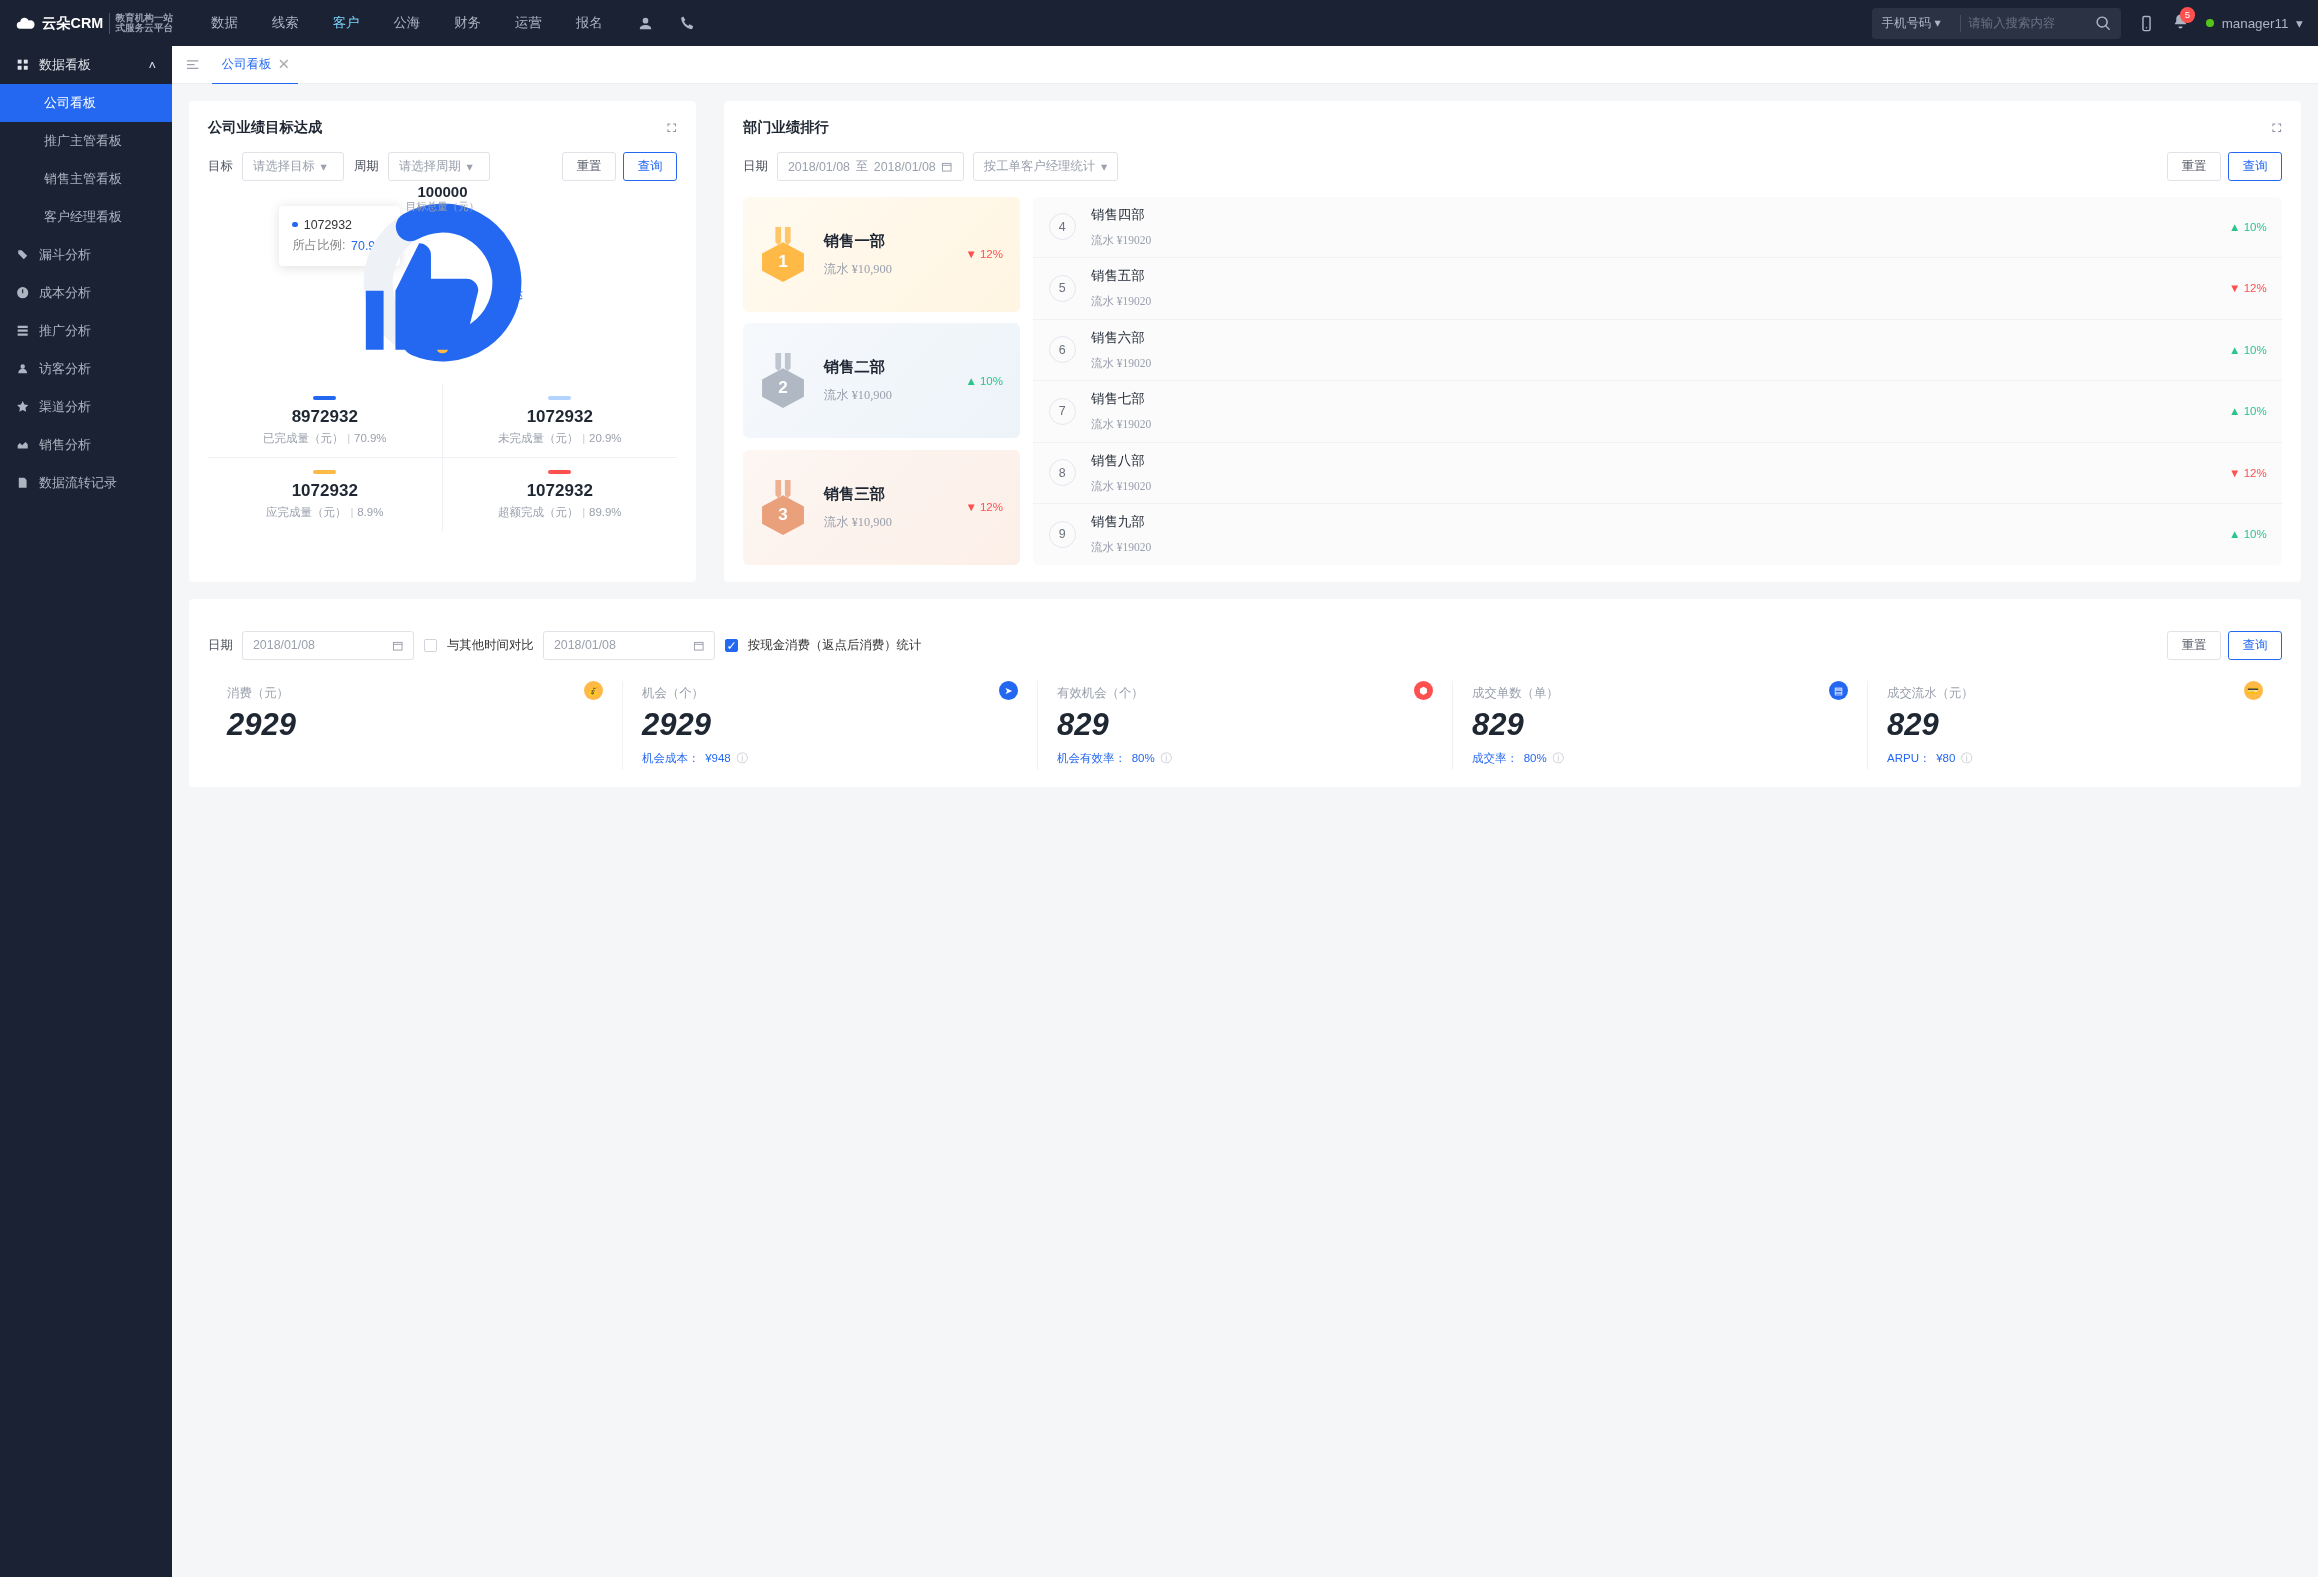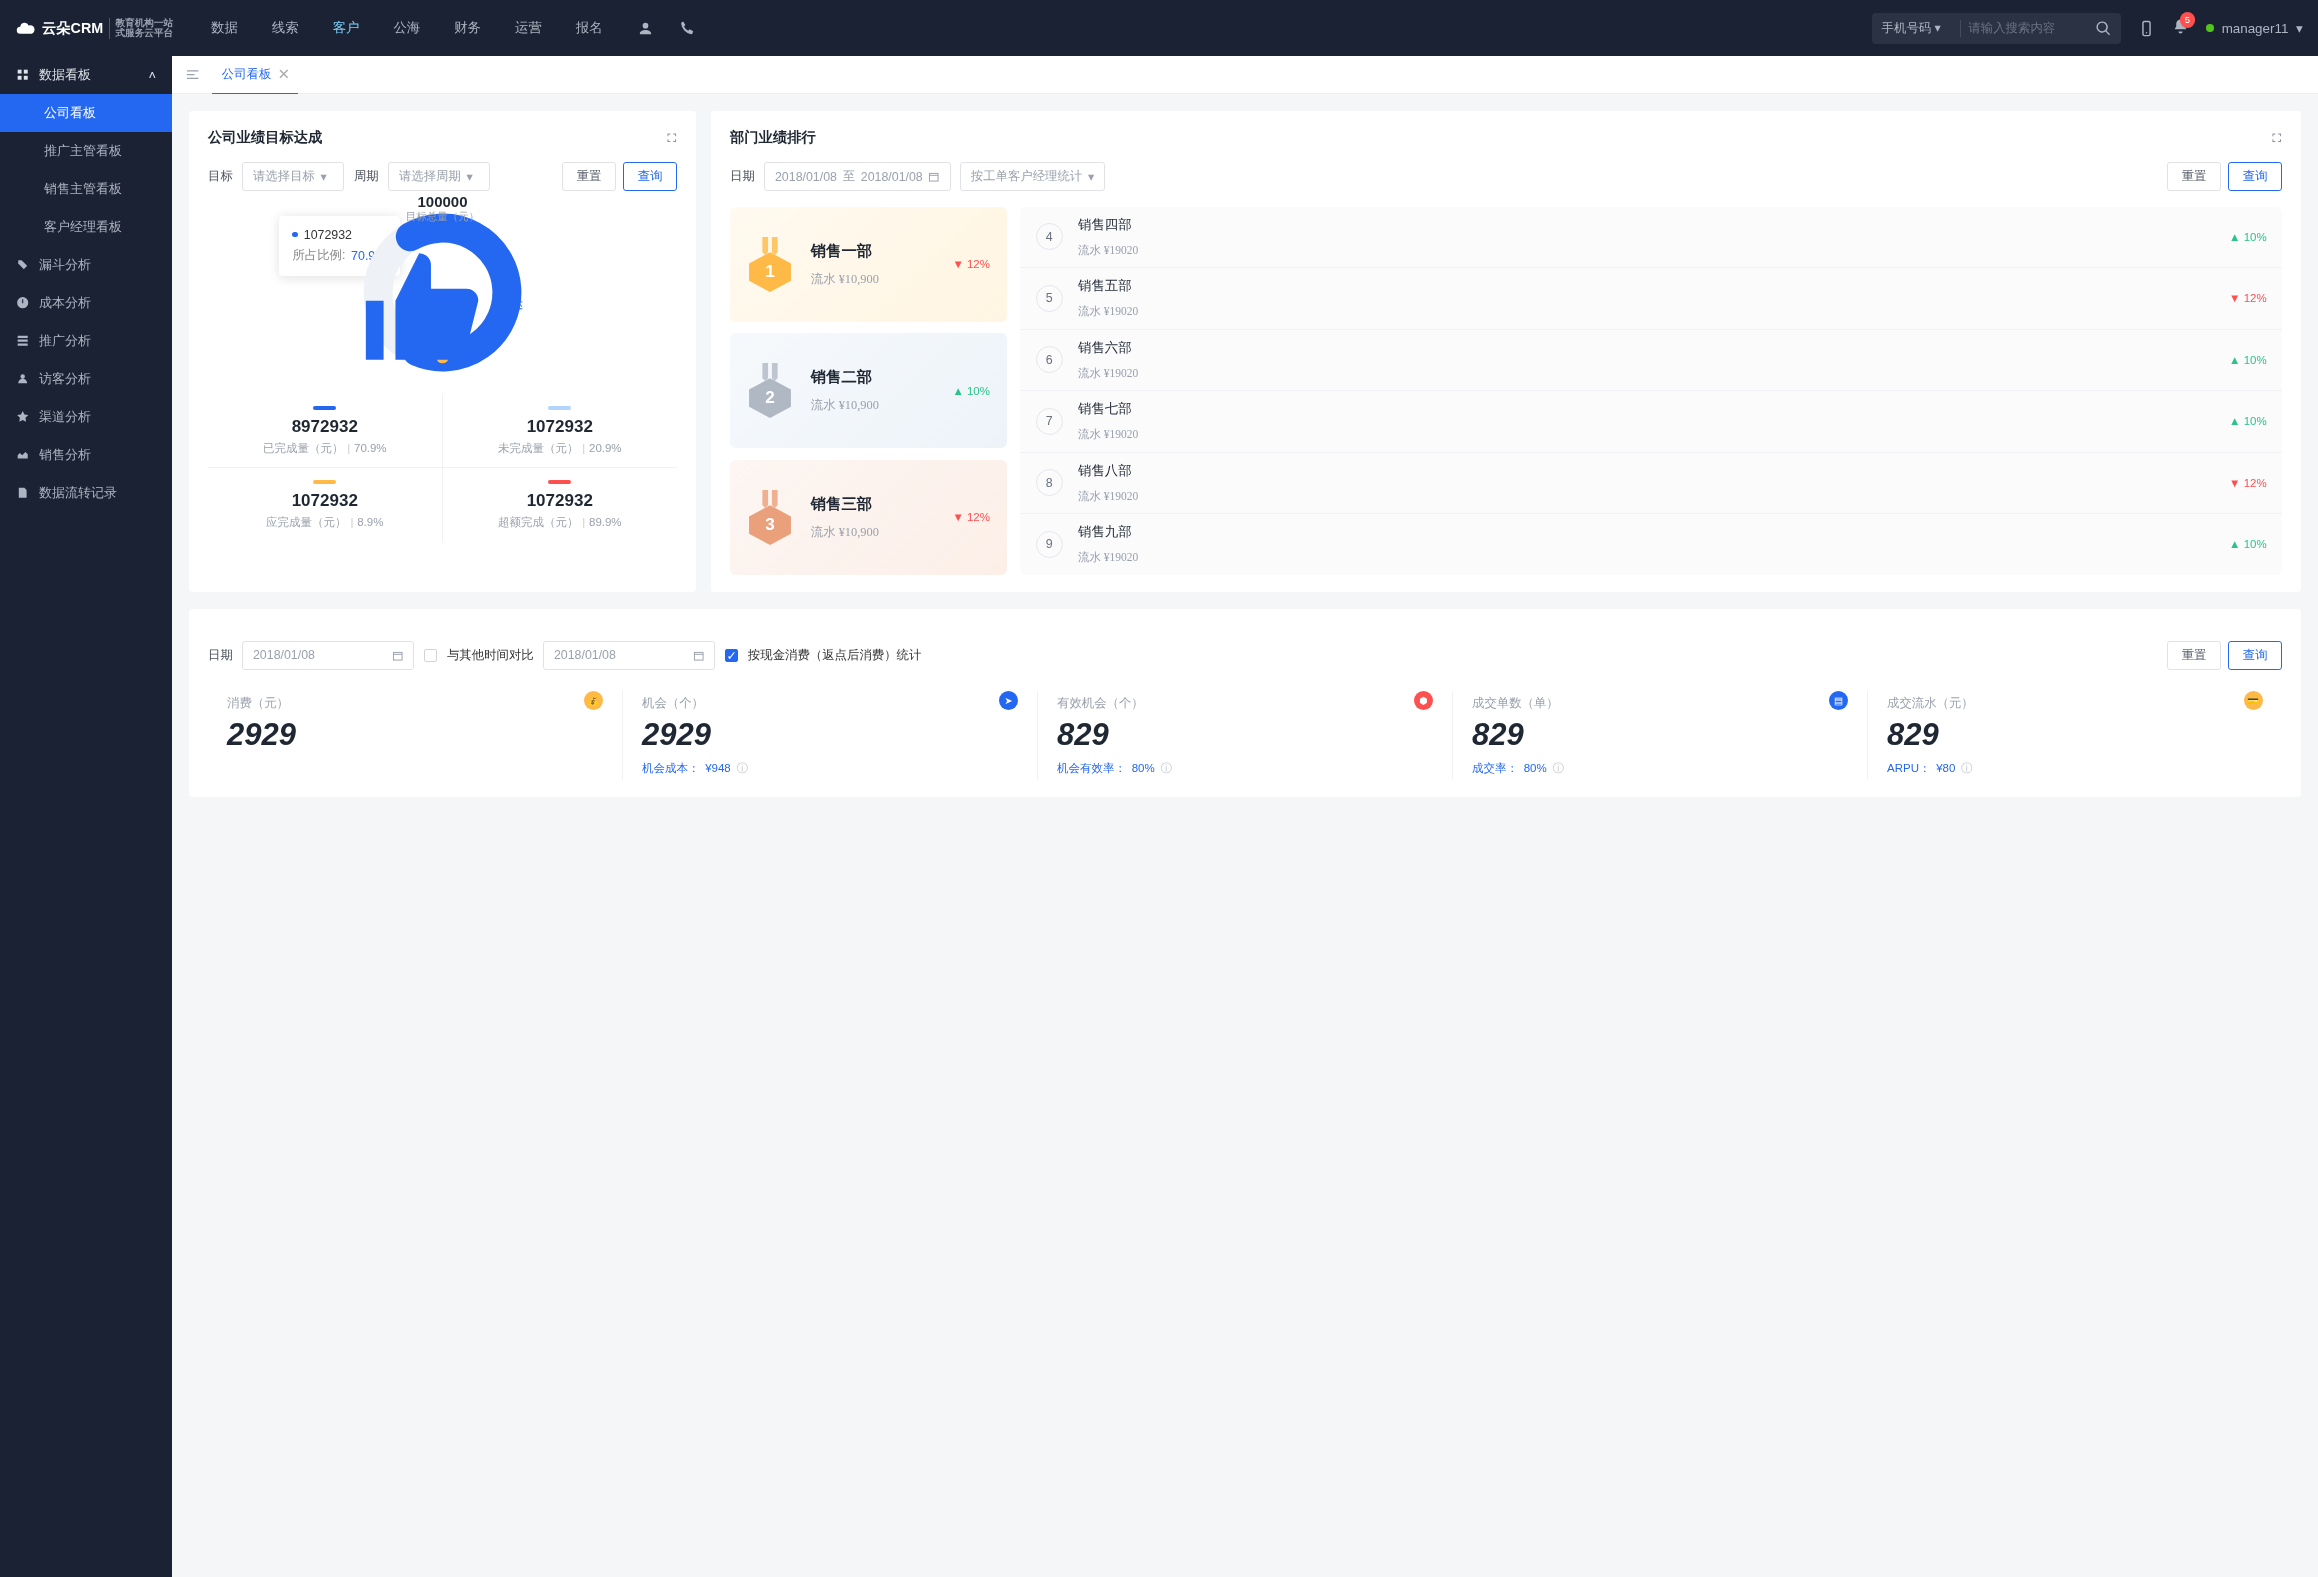--- a/index.html
+++ b/index.html
@@ -3,21 +3,21 @@
 <meta charset="utf-8">
 <style>
 * { margin: 0; padding: 0; box-sizing: border-box; }
 body {
   font-family: -apple-system, BlinkMacSystemFont, "PingFang SC", "Microsoft YaHei", sans-serif;
   background: #f5f6f8;
   font-size: 13.4px;
   color: #333;
 }
 .topbar {
-  height: 56px;
+  height: 46px;
   background: #1a2233;
   display: flex;
   align-items: center;
   padding: 0 15.3px;
   color: #aeb5c2;
 }
 .logo {
   display: flex;
   align-items: center;
   gap: 5.7px;
@@ -151,21 +151,21 @@
   cursor: pointer;
 }
 .tab-close { width: 9.6px; height: 9.6px; fill: #aaa; cursor: pointer; }
 .dash-grid {
   display: flex;
   gap: 17px;
   padding: 17px;
   flex: 1;
   flex-direction: column;
 }
-.row { display: flex; gap: 15px; }
+.row { display: flex; gap: 28px; }
 .card {
   background: #fff;
   border-radius: 3.8px;
   padding: 17px 19px;
 }
 .card-goal { width: 507px; }
 .card-rank { flex: 1; }
 .card-title {
   font-size: 14.3px;
   font-weight: 600;

